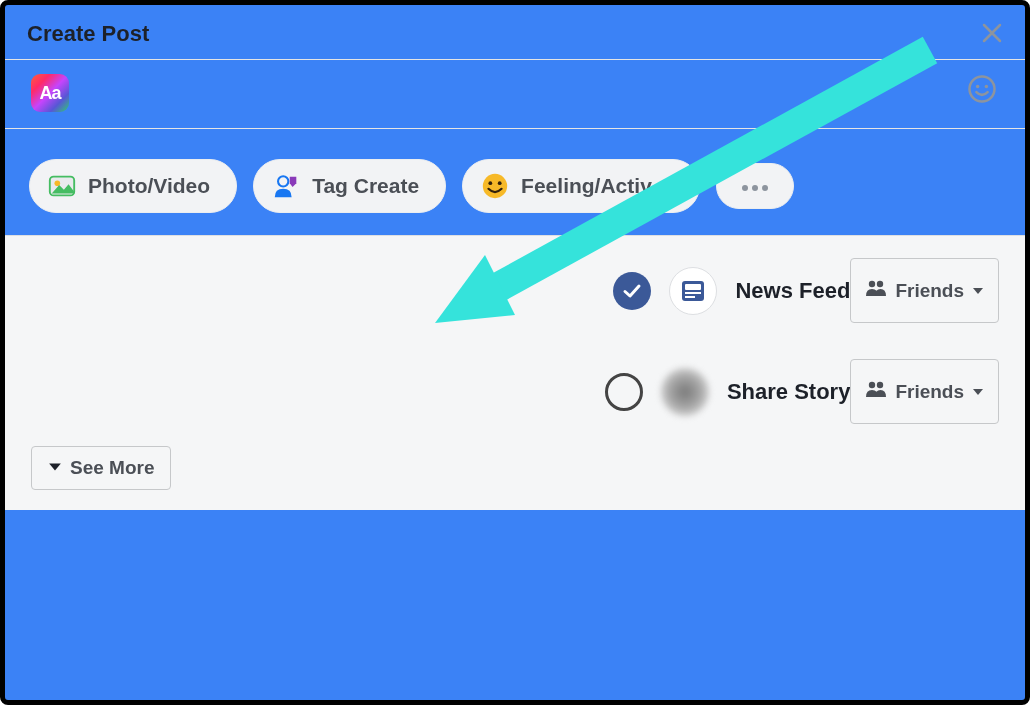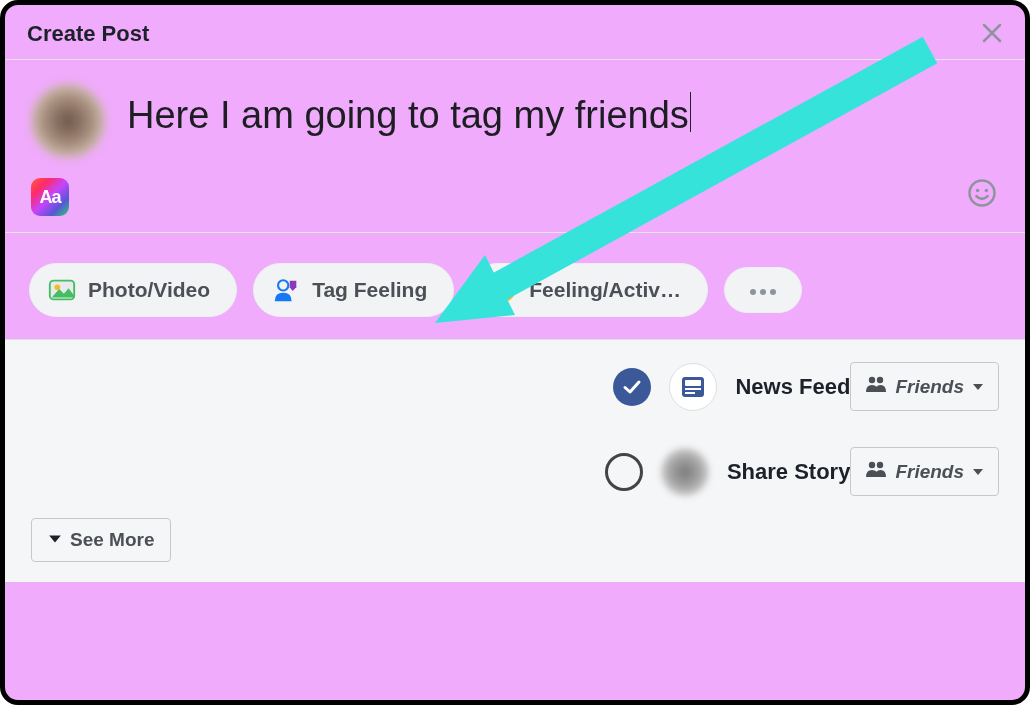--- a/index.html
+++ b/index.html
@@ -9,22 +9,22 @@
     background: #fff;
     width: 1030px;
     height: 705px;
     overflow: hidden;
     position: relative;
   }
   .outer {
     position: absolute;
     top: 0; left: 0; right: 0; bottom: 0;
     border: 5px solid #000;
-    border-radius: 18px;
-    background: #f0abfc;
+    border-radius: 8px;
+    background: #3b82f6;
     overflow: hidden;
   }
   .header {
     display: flex;
     align-items: center;
     justify-content: space-between;
     padding: 14px 22px 10px 22px;
     border-bottom: 1px solid #e5e5e5;
   }
   .header-title {
@@ -156,26 +156,25 @@
   .dest-label {
     font-size:22px;
     font-weight:700;
     color:#1d2129;
   }
   .audience-btn {
     display:flex; align-items:center; gap:8px;
     background:#f5f6f7;
     border:1px solid #c6c8ca;
     border-radius:4px;
-    padding:12px 14px;
+    padding:20px 14px;
     font-size:19px;
     font-weight:700;
     color:#4b4f56;
     cursor:pointer;
-    font-style:italic;
   }
   .footer {
     display:flex;
     gap:12px;
     padding: 4px 26px 20px 26px;
     background:#f5f6f7;
   }
   .see-more {
     display:flex; align-items:center; gap:8px;
     background:#f5f6f7;
@@ -212,26 +211,20 @@
 
   <div class="header">
     <div class="header-title">Create Post</div>
     <div class="close-x">
       <svg width="22" height="22" viewBox="0 0 22 22">
           <path d="M3 3 L19 19 M19 3 L3 19" stroke="#8d949e" stroke-width="2.5" stroke-linecap="round"></path>
         </svg>
     </div>
   </div>
 
-  <div class="compose-area">
-    <div class="avatar"></div>
-    <div class="post-text">
-      <span>Here I am going to tag my friends</span><span class="caret"></span>
-    </div>
-  </div>
 
   <div class="tool-row">
     <div class="aa-chip">
       <span>Aa</span>
     </div>
     <div class="emoji-btn">
       <span>
         <svg width="30" height="30" viewBox="0 0 24 24">
             <circle cx="12" cy="12" r="10" fill="none" stroke="#8d949e" stroke-width="2"></circle>
             <circle cx="8.5" cy="10" r="1.4" fill="#8d949e"></circle>
@@ -256,21 +249,21 @@
     </div>
 
     <div class="pill">
       <span class="picon">
         <svg width="30" height="30" viewBox="0 0 32 32">
           <circle cx="13" cy="11" r="5.5" fill="none" stroke="#1877f2" stroke-width="2.2"></circle>
           <path d="M4 28 Q4 19 13 19 Q22 19 22 28" fill="#1877f2"></path>
           <path d="M20 6 L27 6 L27 13 L23 17 L20 13 Z" fill="#8a3ab9"></path>
         </svg>
       </span>
-      <span>Tag Feeling</span>
+      <span>Tag Create</span>
     </div>
 
     <div class="pill">
       <span class="picon">
         <svg width="30" height="30" viewBox="0 0 32 32">
           <circle cx="16" cy="16" r="13" fill="#f7b928"></circle>
           <circle cx="11" cy="13" r="2" fill="#33210b"></circle>
           <circle cx="21" cy="13" r="2" fill="#33210b"></circle>
           <path d="M9 19 Q16 26 23 19" fill="none" stroke="#33210b" stroke-width="2.3" stroke-linecap="round"></path>
         </svg>

